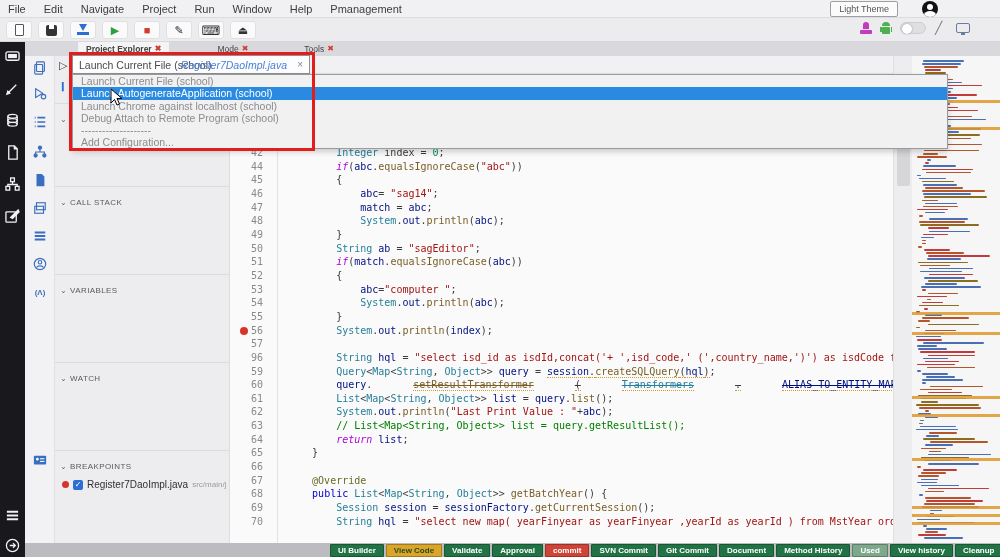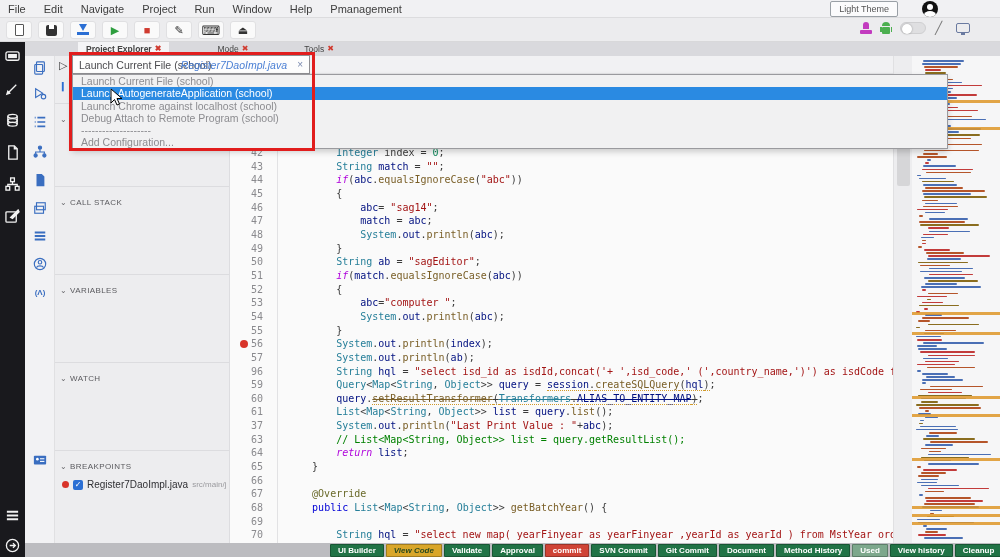--- a/index.html
+++ b/index.html
@@ -79,21 +79,21 @@
   .gutter-line { position:absolute; top:0; left:47px; width:1px; height:487px; background:#e2e2e4; }
   .codewrap { position:absolute; top:90px; left:0; width:663px; }
   .code-line { position:relative; height:13.66px; font-family:"DejaVu Sans Mono","Liberation Mono",monospace; font-size:10px; line-height:13.66px; white-space:pre; }
   .code-line .ln { position:absolute; left:0; top:0; width:33px; text-align:right; color:#8a8a8e; font-size:10px; }
   .code-line .src { position:absolute; left:58px; top:0; }
   .code-line .bpdot { position:absolute; left:-23px; top:3px; width:8px; height:8px; border-radius:50%; background:#d8342a; }
   .p  { color:#3b3b3b; } .ty { color:#267f99; } .va { color:#001080; }
   .me { color:#795e26; } .st { color:#a31515; } .cm { color:#008000; }
   .kw { color:#0000d6; } .ct { color:#af00db;font-style:italic; } .an { color:#6a6a2a; } .nu { color:#098658; }
   .ul { border-bottom:1px dotted #d19a2a; }
-  .dep { text-decoration:line-through; }
+  .dep { text-decoration:line-through;margin-left:41px; }
 
   
   .scrollcol { position:absolute; top:56px; left:893px; width:19px; height:487px; background:#ededef; border-left:1px solid #e0e0e2; z-index:4; }
   .scrollthumb { position:absolute; top:40px; left:3px; width:13px; height:90px; background:#d6d6d8; border-radius:2px; }
   .minimap { position:absolute; top:56px; left:912px; width:88px; height:487px; background:#f6f6f7; z-index:4; overflow:hidden; }
   .mm-line { position:absolute; height:1.6px; border-radius:1px; }
   .mm-band { position:absolute; left:0; width:88px; height:3.4px; background:rgba(222,150,40,.85); }
 
   
   .combo { position:absolute; top:55px; left:72px; width:238px; height:19px; background:#fdfdfd; border:1px solid #8f8f93; z-index:40; display:flex; align-items:center; }
@@ -102,21 +102,21 @@
   .combo .tabx { position:absolute; right:6px; font-size:10px; color:#7a8ab0; }
   .ddlist { position:absolute; top:74px; left:72px; width:876px; height:75px; background:#f1f1f2; border:1px solid #9a9a9e; box-shadow:0 3px 6px rgba(0,0,0,.18); z-index:40; }
   .ddopt { height:12.3px; font-size:10.5px; color:#8c8c90; padding:0 0 0 8px; line-height:12.3px; white-space:nowrap; overflow:hidden; }
   .ddopt.sel { background:#2a8ae2; color:#fff; }
   .anno-box { position:absolute; top:52px; left:69px; width:246px; height:99px; border:3px solid #e11d1d; z-index:45; pointer-events:none; }
   .cursor { position:absolute; top:88px; left:110px; z-index:50; }
 
   
   .statusbar { position:absolute; top:543px; left:25px; width:975px; height:14px; background:#bcbcc0; z-index:25; display:flex; align-items:center; gap:2px; padding-left:305px; overflow:hidden; }
   .sb-btn { flex:none; height:13px; font-size:8px; font-weight:bold; color:#fff; padding:1px 7px 0 7px; border-radius:1px; white-space:nowrap; border:1px solid rgba(0,0,0,.25); }
-  .sb-green { background:#217346; } .sb-yellow { background:#d9a629; color:#2b4a1f;font-style:italic; }
+  .sb-green { background:#217346; } .sb-yellow { background:#d9a629; color:#2b4a1f; }
   .sb-red { background:#cf4436; } .sb-muted { background:#7da88c; }
 </style>
 </head>
 <body>
 
 <div class="menubar">
   <div id="menu-items" style="display:flex;">
       <div class="menu-item">File</div>
       <div class="menu-item">Edit</div>
       <div class="menu-item">Navigate</div>
@@ -332,47 +332,46 @@
           <span class="bp-path">src/main/j</span>
         </div></div>
     </div>
 </div>
 
 <div class="editor">
   <div class="editor-tabbar"></div>
   <div class="gutter-line"></div>
   <div class="codewrap" id="codewrap">
       <div class="code-line"><span class="ln">42</span><span class="src"><span class="p">        </span><span class="ty">Integer</span><span class="p"> index = </span><span class="nu">0</span><span class="p">;</span></span></div>
-      <div class="code-line"><span class="ln">43</span><span class="src"><span class="p">        </span><span class="ty">String</span><span class="p"> </span><span class="va">match</span><span class="p"> = </span><span class="st">""</span><span class="p">;</span></span></div>
       <div class="code-line"><span class="ln">44</span><span class="src"><span class="p">        </span><span class="ct">if</span><span class="p">(</span><span class="va">abc</span><span class="p">.</span><span class="me">equalsIgnoreCase</span><span class="p">(</span><span class="st">"abc"</span><span class="p">))</span></span></div>
       <div class="code-line"><span class="ln">45</span><span class="src"><span class="p">        {</span></span></div>
       <div class="code-line"><span class="ln">46</span><span class="src"><span class="p">            </span><span class="va">abc</span><span class="p">= </span><span class="st">"sag14"</span><span class="p">;</span></span></div>
       <div class="code-line"><span class="ln">47</span><span class="src"><span class="p">            </span><span class="va">match</span><span class="p"> = </span><span class="va">abc</span><span class="p">;</span></span></div>
       <div class="code-line"><span class="ln">48</span><span class="src"><span class="p">            </span><span class="ty">System</span><span class="p">.</span><span class="va">out</span><span class="p">.</span><span class="me">println</span><span class="p">(</span><span class="va">abc</span><span class="p">);</span></span></div>
       <div class="code-line"><span class="ln">49</span><span class="src"><span class="p">        }</span></span></div>
       <div class="code-line"><span class="ln">50</span><span class="src"><span class="p">        </span><span class="ty">String</span><span class="p"> </span><span class="va">ab</span><span class="p"> = </span><span class="st">"sagEditor"</span><span class="p">;</span></span></div>
       <div class="code-line"><span class="ln">51</span><span class="src"><span class="p">        </span><span class="ct">if</span><span class="p">(</span><span class="va">match</span><span class="p">.</span><span class="me">equalsIgnoreCase</span><span class="p">(</span><span class="va">abc</span><span class="p">))</span></span></div>
       <div class="code-line"><span class="ln">52</span><span class="src"><span class="p">        {</span></span></div>
       <div class="code-line"><span class="ln">53</span><span class="src"><span class="p">            </span><span class="va">abc</span><span class="p">=</span><span class="st">"computer "</span><span class="p">;</span></span></div>
       <div class="code-line"><span class="ln">54</span><span class="src"><span class="p">            </span><span class="ty">System</span><span class="p">.</span><span class="va">out</span><span class="p">.</span><span class="me">println</span><span class="p">(</span><span class="va">abc</span><span class="p">);</span></span></div>
       <div class="code-line"><span class="ln">55</span><span class="src"><span class="p">        }</span></span></div>
       <div class="code-line"><span class="ln">56</span><span class="bpdot" style="left: 10px;"></span><span class="src"><span class="p">        </span><span class="ty">System</span><span class="p">.</span><span class="va">out</span><span class="p">.</span><span class="me">println</span><span class="p">(</span><span class="va">index</span><span class="p">);</span></span></div>
-      <div class="code-line"><span class="ln">57</span><span class="src"><span class="p">        </span><span class="ty">System</span><span class="p">.</span><span class="va">out</span><span class="p">.</span><span class="me">println</span><span class="p">(</span><span class="va">ab</span><span class="p">);</span></span></div>
+      <div class="code-line"><span class="ln">57</span></div>
       <div class="code-line"><span class="ln">96</span><span class="src"><span class="p">        </span><span class="ty">String</span><span class="p"> </span><span class="va">hql</span><span class="p"> = </span><span class="st">"select isd_id as isdId,concat('+ ',isd_code,' (',country_name,')') as isdCode from mst_isd inner j</span></span></div>
       <div class="code-line"><span class="ln">59</span><span class="src"><span class="p">        </span><span class="ty">Query</span><span class="p">&lt;</span><span class="ty">Map</span><span class="p">&lt;</span><span class="ty">String</span><span class="p">, </span><span class="ty">Object</span><span class="p">&gt;&gt; </span><span class="va">query</span><span class="p"> = </span><span class="va ul">session</span><span class="p ul">.</span><span class="me ul">createSQLQuery</span><span class="p ul">(</span><span class="va ul">hql</span><span class="p ul">)</span><span class="p">;</span></span></div>
       <div class="code-line"><span class="ln">60</span><span class="src"><span class="p">        </span><span class="va">query</span><span class="p">.</span><span class="me dep ul">setResultTransformer</span><span class="p dep ul">(</span><span class="ty dep ul">Transformers</span><span class="p dep ul">.</span><span class="va dep ul">ALIAS_TO_ENTITY_MAP</span><span class="p dep ul">)</span><span class="p">;</span></span></div>
       <div class="code-line"><span class="ln">61</span><span class="src"><span class="p">        </span><span class="ty">List</span><span class="p">&lt;</span><span class="ty">Map</span><span class="p">&lt;</span><span class="ty">String</span><span class="p">, </span><span class="ty">Object</span><span class="p">&gt;&gt; </span><span class="va">list</span><span class="p"> = </span><span class="va">query</span><span class="p">.</span><span class="me">list</span><span class="p">();</span></span></div>
-      <div class="code-line"><span class="ln">37</span><span class="src"><span class="p">        </span><span class="ty">System</span><span class="p">.</span><span class="va">out</span><span class="p">.</span><span class="me">println</span><span class="p">(</span><span class="st">"Last Print Value : "</span><span class="p">+</span><span class="va">abc</span><span class="p">);</span></span></div>
+      <div class="code-line"><span class="ln">62</span><span class="src"><span class="p">        </span><span class="ty">System</span><span class="p">.</span><span class="va">out</span><span class="p">.</span><span class="me">println</span><span class="p">(</span><span class="st">"Last Print Value : "</span><span class="p">+</span><span class="va">abc</span><span class="p">);</span></span></div>
       <div class="code-line"><span class="ln">63</span><span class="src"><span class="cm">        // List&lt;Map&lt;String, Object&gt;&gt; list = query.getResultList();</span></span></div>
       <div class="code-line"><span class="ln">64</span><span class="src"><span class="p">        </span><span class="ct">return</span><span class="p"> </span><span class="va">list</span><span class="p">;</span></span></div>
       <div class="code-line"><span class="ln">65</span><span class="src"><span class="p">    }</span></span></div>
       <div class="code-line"><span class="ln">66</span><span class="src"></span></div>
       <div class="code-line"><span class="ln">67</span><span class="src"><span class="an">    @Override</span></span></div>
       <div class="code-line"><span class="ln">68</span><span class="src"><span class="p">    </span><span class="kw">public</span><span class="p"> </span><span class="ty">List</span><span class="p">&lt;</span><span class="ty">Map</span><span class="p">&lt;</span><span class="ty">String</span><span class="p">, </span><span class="ty">Object</span><span class="p">&gt;&gt; </span><span class="me">getBatchYear</span><span class="p">() {</span></span></div>
-      <div class="code-line"><span class="ln">69</span></div>
+      <div class="code-line"><span class="ln">69</span><span class="src"><span class="p">        </span><span class="ty">Session</span><span class="p"> </span><span class="va">session</span><span class="p"> = </span><span class="va">sessionFactory</span><span class="p">.</span><span class="me">getCurrentSession</span><span class="p">();</span></span></div>
       <div class="code-line"><span class="ln">70</span><span class="src"><span class="p">        </span><span class="ty">String</span><span class="p"> </span><span class="va">hql</span><span class="p"> = </span><span class="st">"select new map( yearFinyear as yearFinyear ,yearId as yearId ) from MstYear order by yearFinyear d</span></span></div>
     </div>
 </div>
 
 <div class="scrollcol">
     <div class="scrollthumb"></div>
   </div>
 <div class="minimap" id="minimap">
     <div class="mm-line" style="top: 4px; left: 10.8658px; width: 41.1611px; background: rgb(74, 111, 181);"></div>
     <div class="mm-line" style="top: 7.1px; left: 10.2049px; width: 38.3319px; background: rgb(74, 111, 181);"></div>

